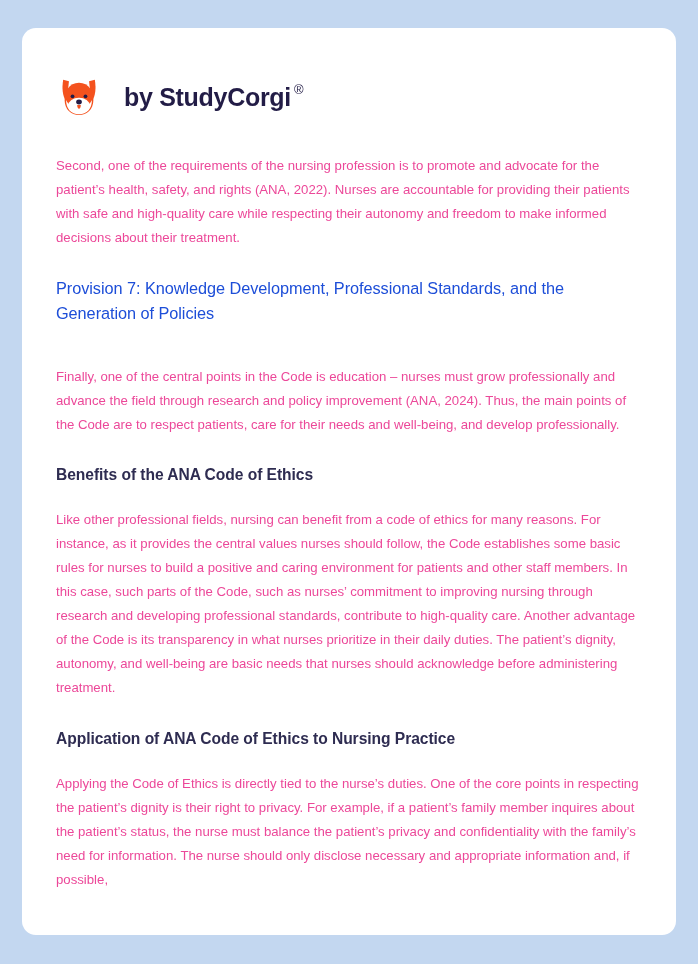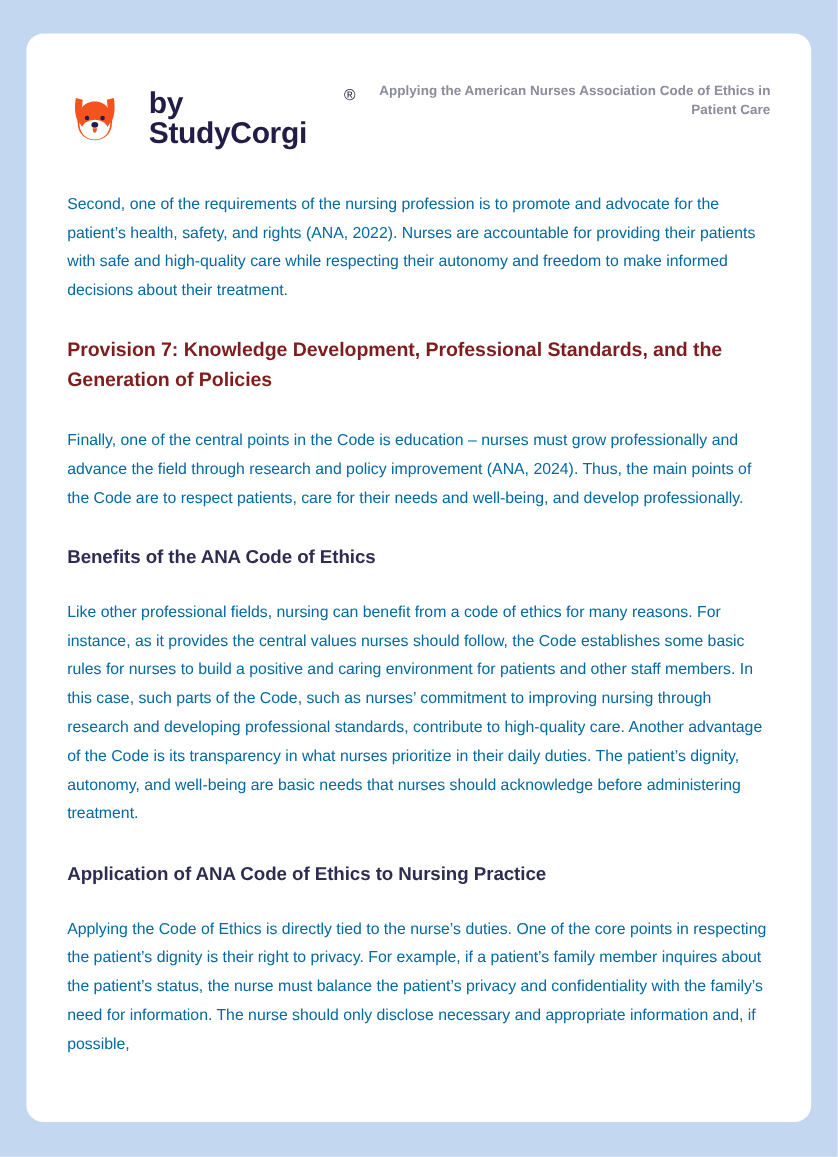--- a/index.html
+++ b/index.html
@@ -76,31 +76,31 @@
     line-height: 1.45;
     margin-top: 7px;
     word-break: break-word;
   }
   
   .doc-body {
     padding: 0 34px;
     margin-top: 34px;
   }
   p.para {
-    color: #0369a1;
+    color: #ec4899;
     font-size: 13.2px;
     line-height: 1.82;
     margin: 0 0 26px 0;
   }
   h2.heading-main {
-    color: #7f1d1d;
+    color: #1d4ed8;
     font-size: 16.3px;
-    font-weight: bold;
+    font-weight: normal;
     line-height: 1.5;
-    margin: 0 0 26px 0;
+    margin: 0 0 40px 0;
     letter-spacing: -0.05px;
   }
   h3.heading-sub {
     color: #2e2c51;
     font-size: 15.6px;
     font-weight: bold;
     line-height: 1.5;
     margin: 16px 0 22px 0;
     letter-spacing: -0.05px;
   }
@@ -135,21 +135,20 @@
           <path d="M29.5 43 C29.5 50 34.5 50 34.5 43 Z" fill="#f4521e"></path>
         </svg>
       </span>
       <span class="brand-text">
         <span>by StudyCorgi</span>
         <span class="brand-reg">®</span>
       </span>
     </div>
 
     <div class="header-meta">
-      <div class="header-title">Applying the American Nurses Association Code of Ethics in Patient Care</div>
     </div>
 
   </div>
 
   <div class="doc-body">
 
     <p class="para">Second, one of the requirements of the nursing profession is to promote and advocate for the patient’s health, safety, and rights (ANA, 2022). Nurses are accountable for providing their patients with safe and high-quality care while respecting their autonomy and freedom to make informed decisions about their treatment.</p>
 
     <h2 class="heading-main">Provision 7: Knowledge Development, Professional Standards, and the Generation of Policies</h2>
 

